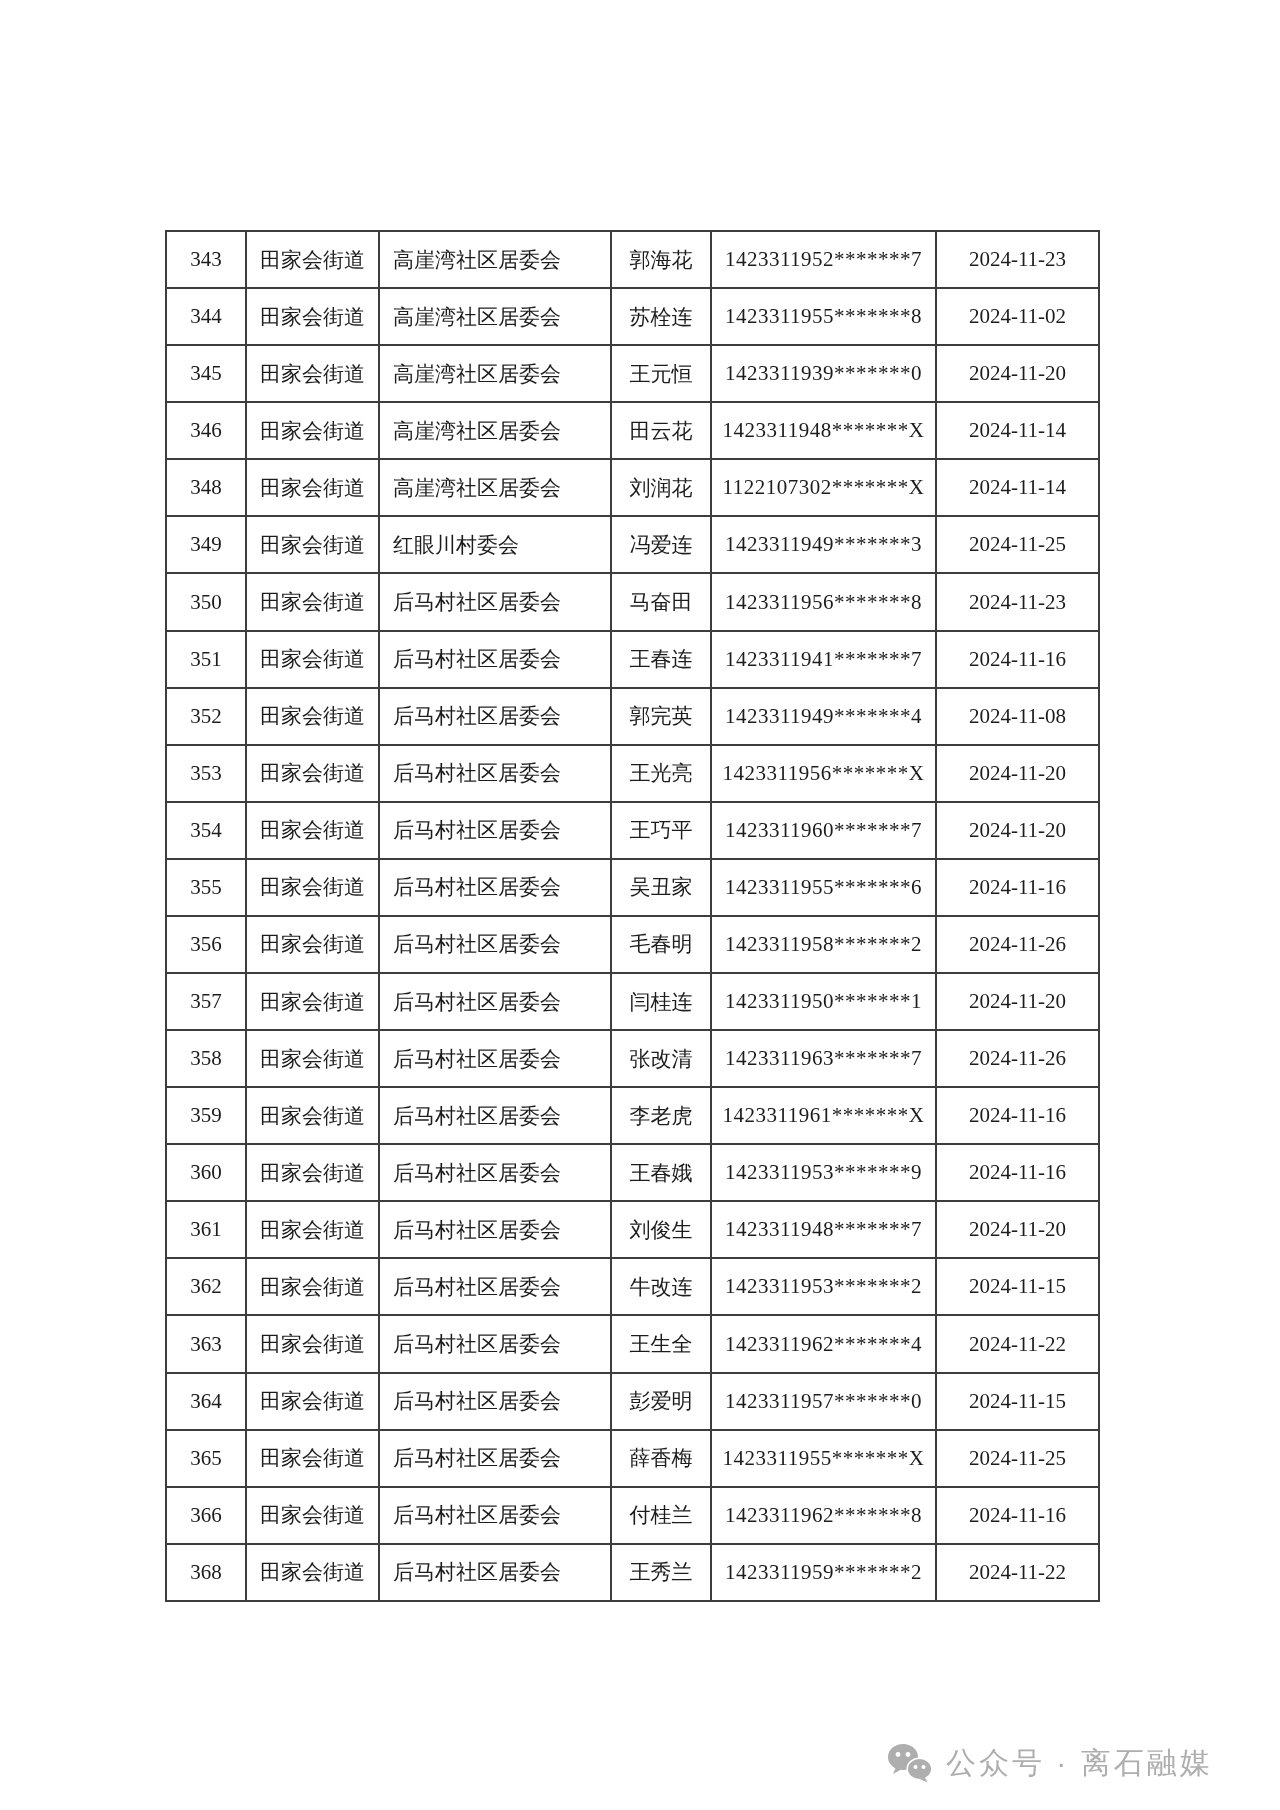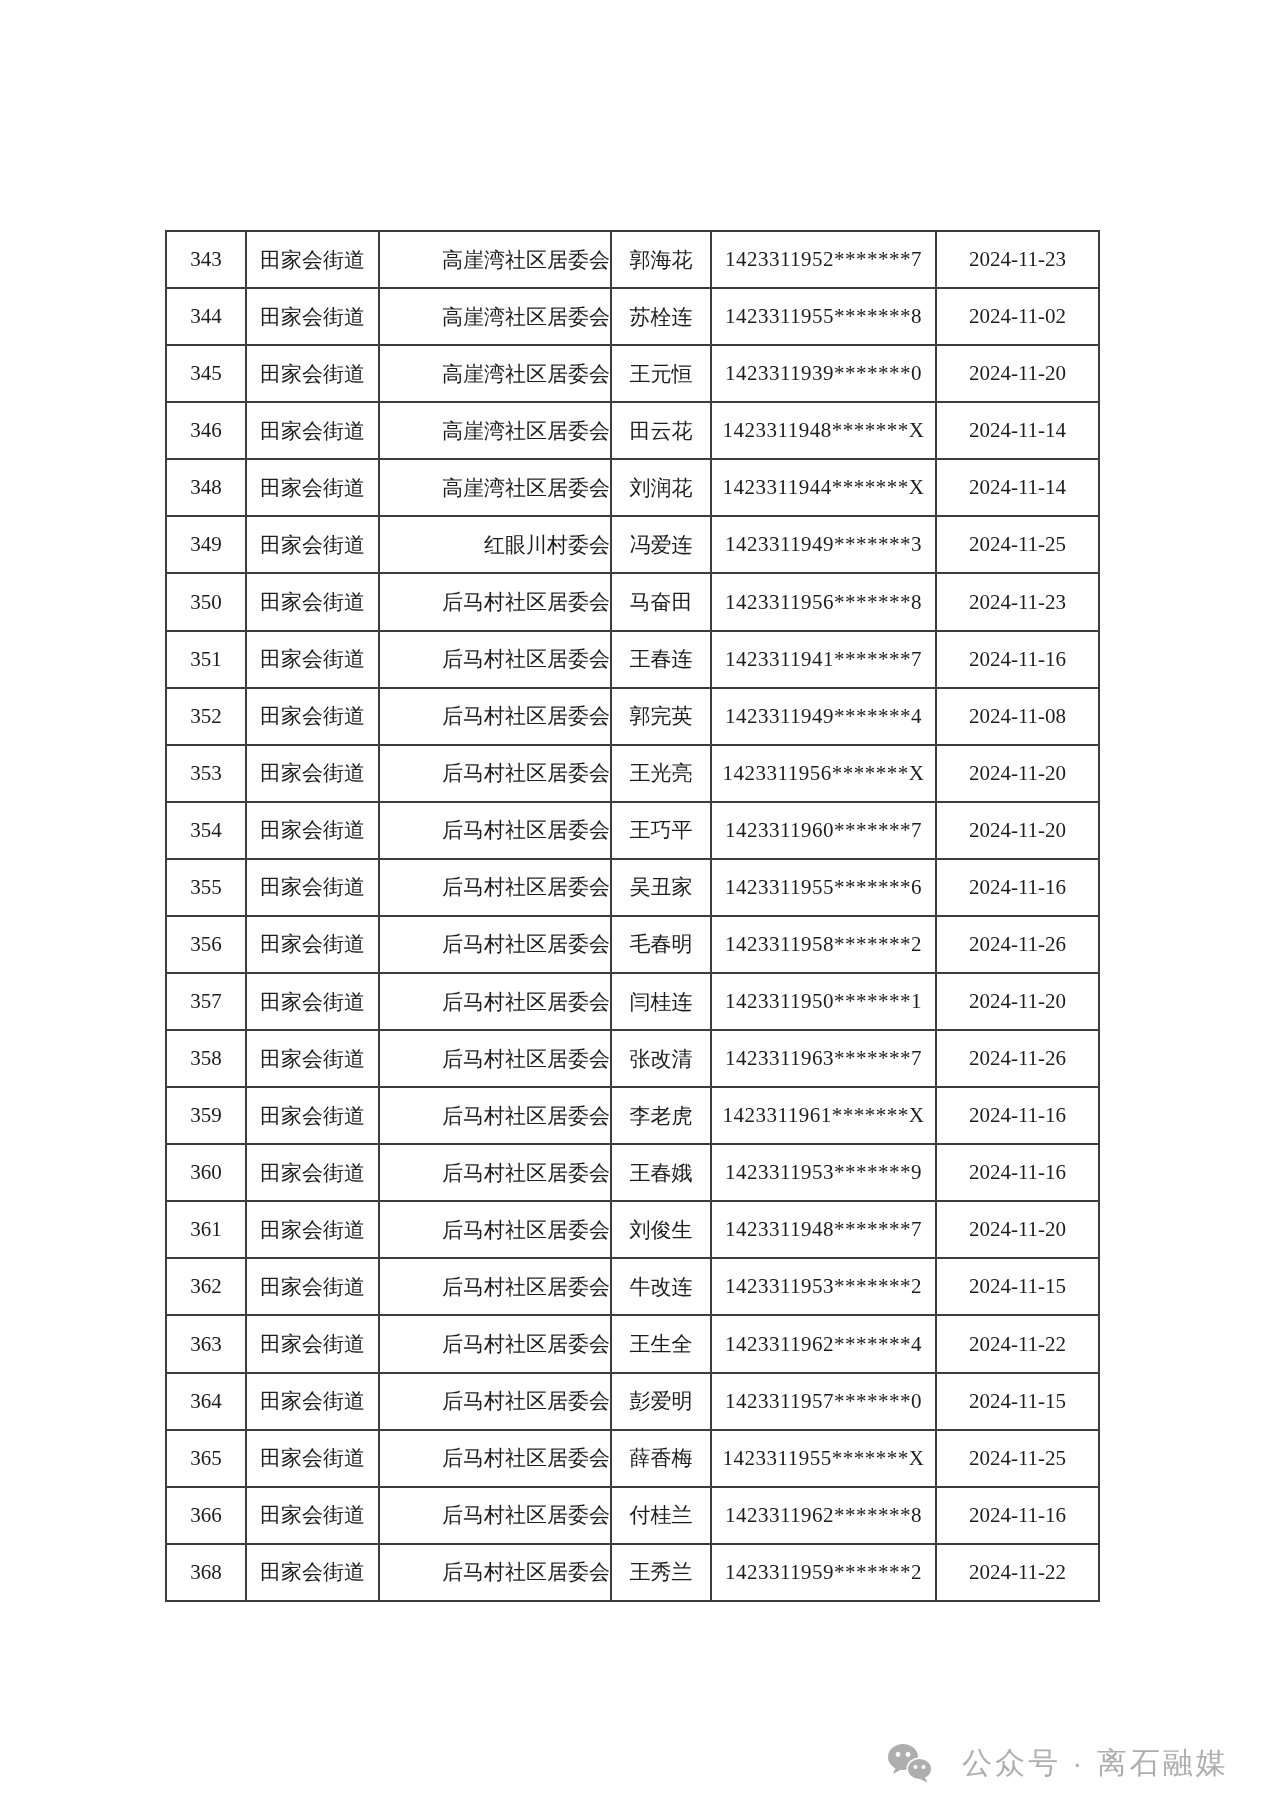--- a/index.html
+++ b/index.html
@@ -27,34 +27,34 @@
     font-size: 21px;
     color: #1c1c1c;
     text-align: center;
     vertical-align: middle;
     padding: 0;
     white-space: nowrap;
     overflow: hidden;
     font-family: "Liberation Serif", "DejaVu Serif", serif;
   }
   table.roster td.col-community {
-    text-align: right;
+    text-align: left;
     padding-left: 13px;
   }
   table.roster td.col-id {
     letter-spacing: 0.5px;
     border-radius: 19px;
   }
   .watermark {
     position: absolute;
     left: 886px; top: 1738px;
     height: 42px;
     display: flex;
     align-items: center;
-    gap: 28px;
+    gap: 12px;
   }
   .wm-icon { width: 48px; height: 40px; flex: 0 0 auto; }
   .wm-text {
     font-family: "Liberation Sans", "DejaVu Sans", sans-serif;
     font-size: 30px;
     color: #aeaeae;
     letter-spacing: 3px;
     white-space: nowrap;
   }
 </style>
@@ -103,21 +103,21 @@
           <td class="col-community">高崖湾社区居委会</td>
           <td class="col-person">田云花</td>
           <td class="col-id">1423311948*******X</td>
           <td class="col-date">2024-11-14</td>
         </tr>
         <tr>
           <td class="col-no">348</td>
           <td class="col-street">田家会街道</td>
           <td class="col-community">高崖湾社区居委会</td>
           <td class="col-person">刘润花</td>
-          <td class="col-id">1423311944*******X</td>
+          <td class="col-id">1122107302*******X</td>
           <td class="col-date">2024-11-14</td>
         </tr>
         <tr>
           <td class="col-no">349</td>
           <td class="col-street">田家会街道</td>
           <td class="col-community">红眼川村委会</td>
           <td class="col-person">冯爱连</td>
           <td class="col-id">1423311949*******3</td>
           <td class="col-date">2024-11-25</td>
         </tr>

